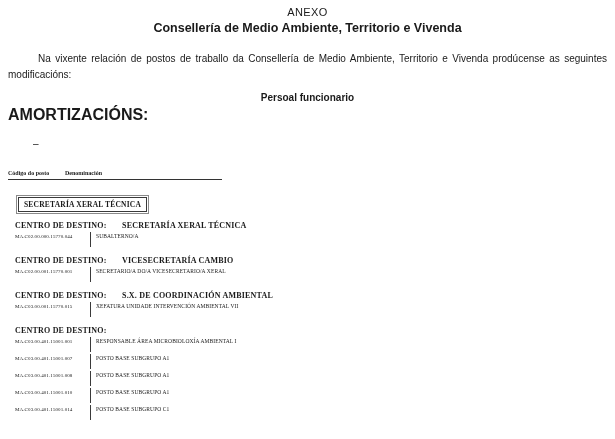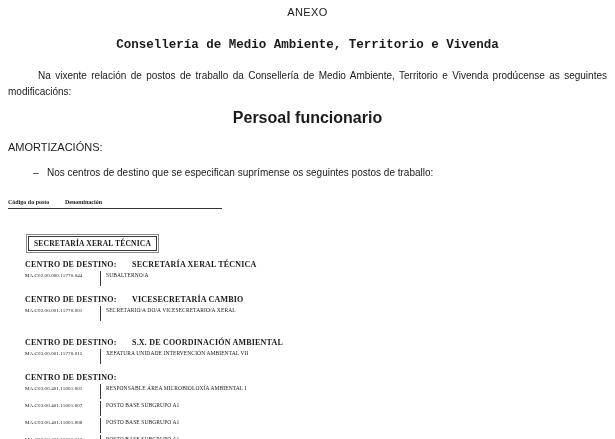--- a/index.html
+++ b/index.html
@@ -25,60 +25,59 @@
   .annex-title {
     text-align: center;
     font-size: 11px;
     letter-spacing: 0.4px;
     margin-top: 2px;
   }
   .dept-title {
     text-align: center;
     font-size: 12.5px;
     font-weight: bold;
-    margin-top: 20px;
-    font-family: Liberation Mono, monospace;
+    margin-top: 3px;
   }
   .intro {
     margin: 16px 0 0 0;
     font-size: 10px;
     line-height: 16px;
     text-align: justify;
     text-indent: 30px;
   }
   .staff-heading {
     margin-top: 9px;
     text-align: center;
     font-weight: bold;
+    font-size: 10px;
+  }
+  .amort-heading {
+    margin-top: 3px;
+    font-weight: bold;
     font-size: 16px;
-  }
-  .amort-heading {
-    margin-top: 14px;
-    font-weight: normal;
-    font-size: 11px;
   }
   .bullet {
     margin: 14px 0 0 25px;
     font-size: 10px;
     display: flex;
   }
   .bullet .dash { width: 14px; flex: none; }
   
   .table-head {
     margin-top: 21px;
     width: 214px;
     display: flex;
     font-family: "Liberation Serif", serif;
     font-weight: bold;
     font-size: 6px;
     padding-bottom: 3px;
     border-bottom: 1px solid #333333;
   }
   .table-head .th-code { width: 57px; flex: none; }
-  .org-section { margin: 17px; }
+  .org-section { margin: 7px; }
   .boxed-title {
     display: inline-block;
     margin: 10px 0 0 3px;
     padding: 2px 5px 2px 5px;
     font-family: "Liberation Serif", serif;
     font-weight: bold;
     font-size: 7.5px;
     letter-spacing: 0.2px;
     border: 1px solid #3a3a3a;
     outline: 1px solid #8a8a8a;
@@ -121,21 +120,20 @@
 <body>
 
 <div class="page">
   <div class="annex-title">ANEXO</div>
   <div class="dept-title">Consellería de Medio Ambiente, Territorio e Vivenda</div>
   <p class="intro">Na vixente relación de postos de traballo da Consellería de Medio Ambiente, Territorio e Vivenda prodúcense as seguintes modificacións:</p>
   <div class="staff-heading">Persoal funcionario</div>
   <div class="amort-heading">AMORTIZACIÓNS:</div>
   <div class="bullet">
     <span class="dash">–</span>
-    <span>Nos centros de destino que se especifican suprímense os seguintes postos de traballo:</span>
   </div>
   <div class="table-head">
     <span class="th-code">Código do posto</span>
     <span class="th-denom">Denominación</span>
   </div>
   <div id="sections">
   <section class="org-section">
     <div class="boxed-title">SECRETARÍA XERAL TÉCNICA</div>
     <div class="centers">
   <div class="center-block">

